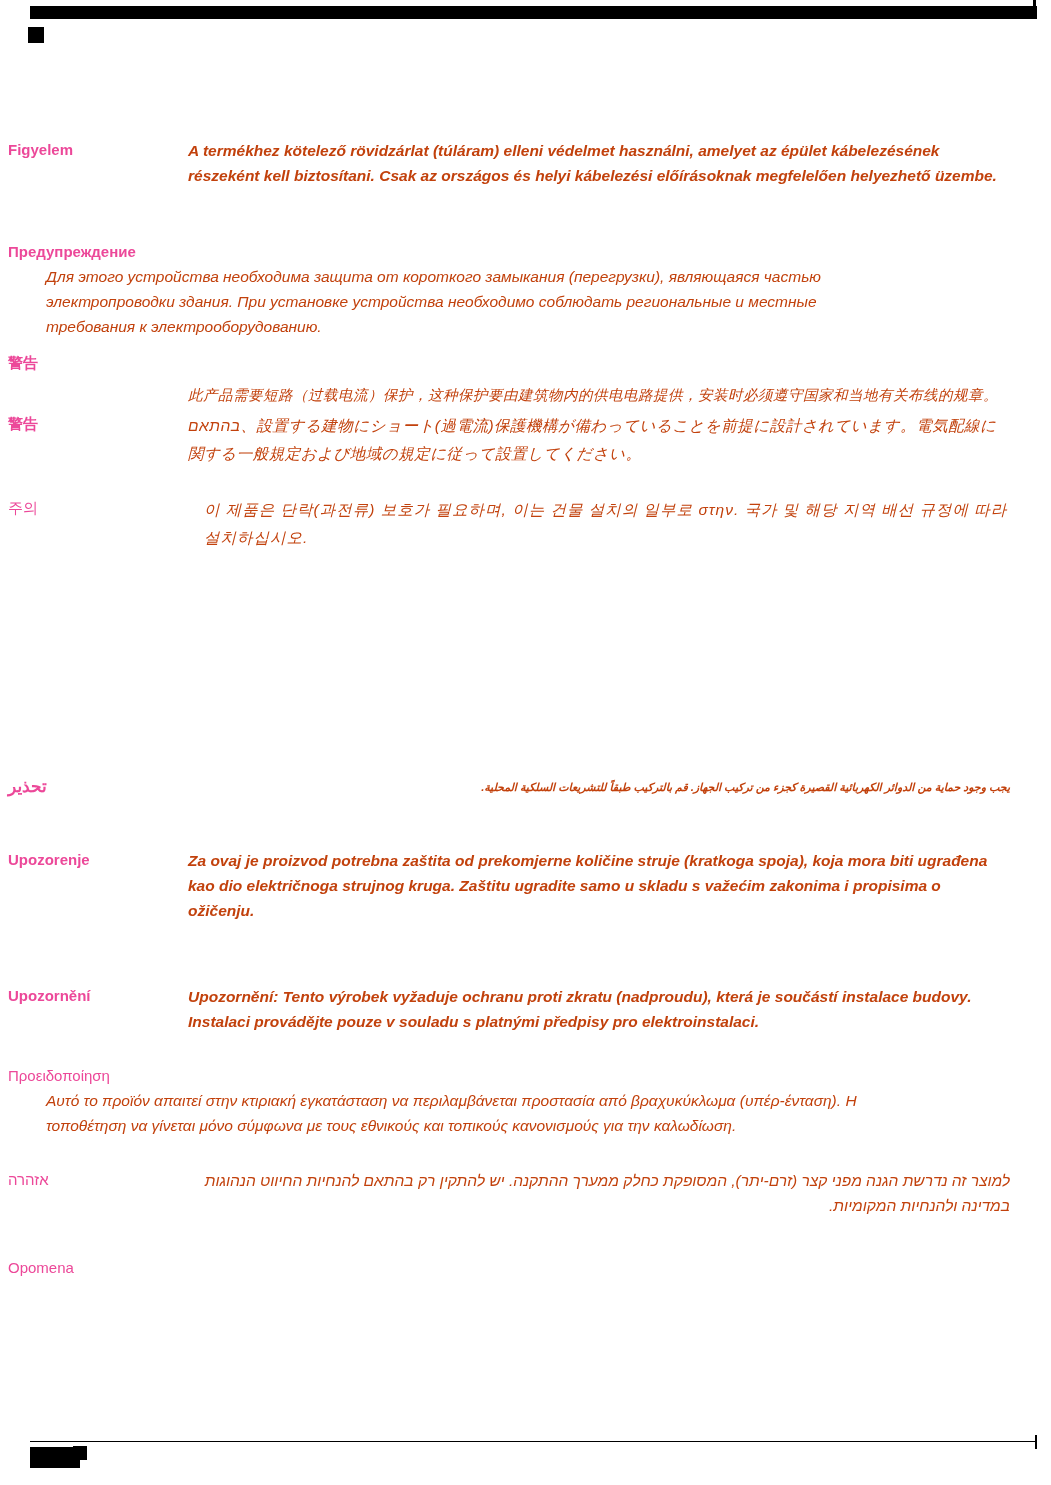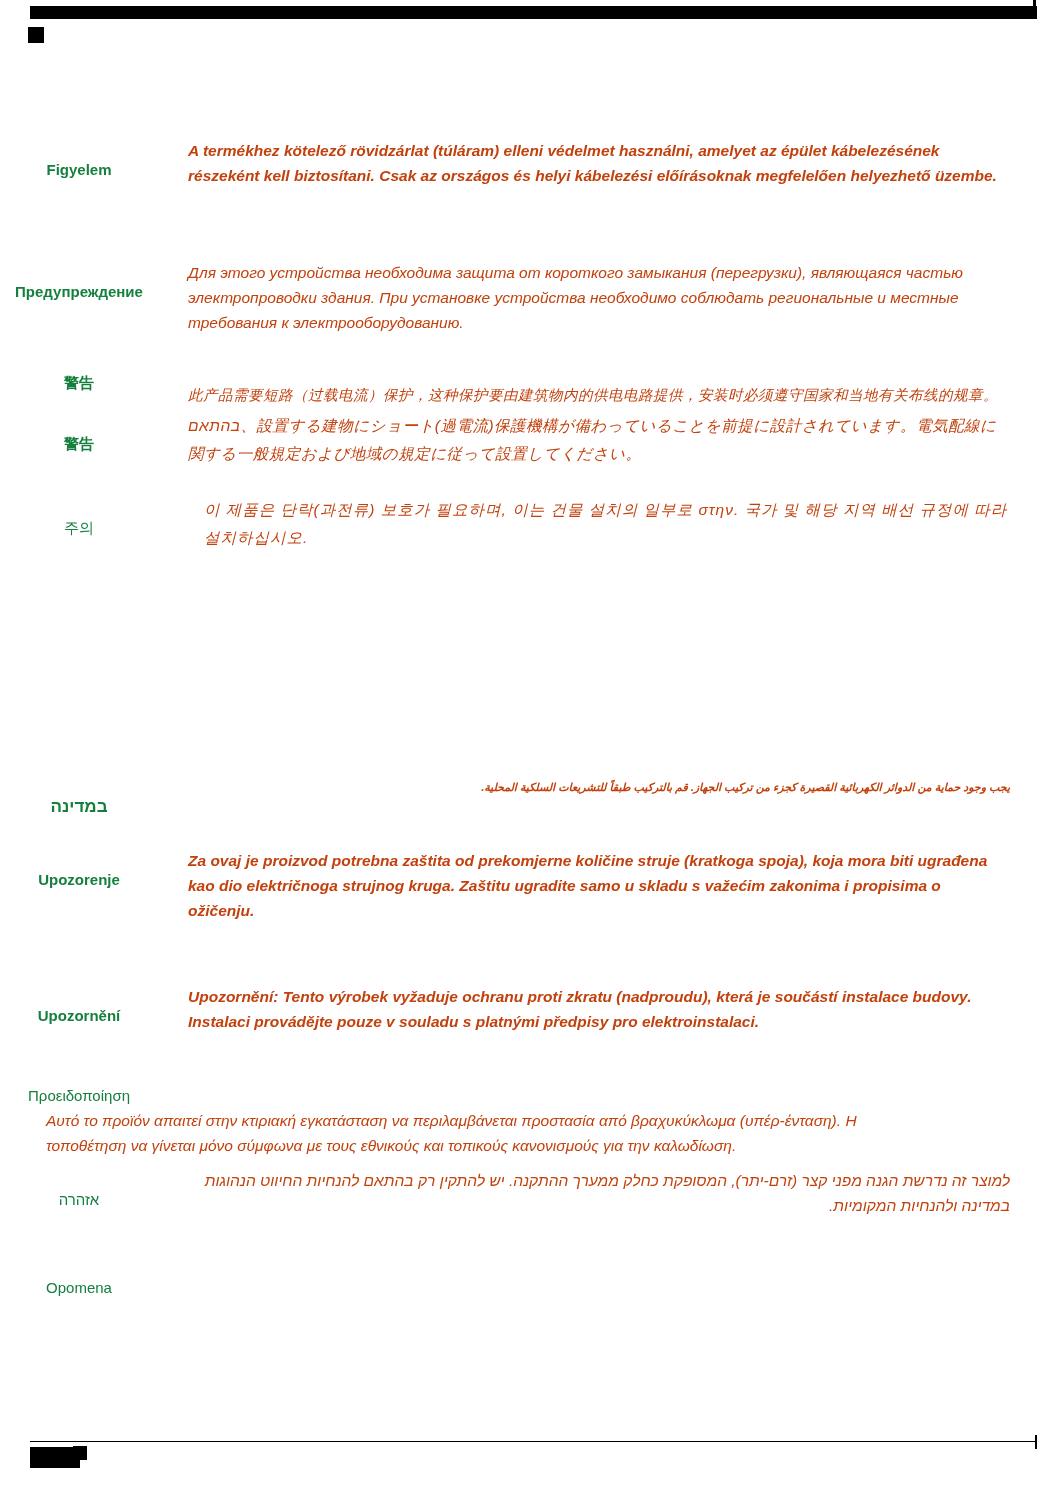--- a/index.html
+++ b/index.html
@@ -16,25 +16,24 @@
   .row{
     position:absolute;
     left:8px;
     width:1030px;
     display:flex;
     align-items:flex-start;
   }
   .label{
     width:142px;
     flex-shrink:0;
-    text-align:center;
+    text-align:left;
     font-size:15px;
     line-height:24px;
-    color:#15803d;
-    margin-top:20px;
+    color:#ec4899;
   }
   .text{
     margin-left:38px;
     width:822px;
     font-size:15.5px;
     line-height:25px;
     color:#c2410c;
     font-style:italic;
   }
   .bold{font-weight:bold;}
@@ -48,42 +47,42 @@
 
   <div class="deco" style="left:30px;top:6px;width:1007px;height:13px;"></div>
   <div class="deco" style="left:1033px;top:0;width:3px;height:8px;"></div>
   <div class="deco" style="left:28px;top:27px;width:16px;height:16px;"></div>
 
   <div class="row" style="top:138px;">
     <div class="label bold">Figyelem</div>
     <div class="text bold">A termékhez kötelező rövidzárlat (túláram) elleni védelmet használni, amelyet az épület kábelezésének részeként kell biztosítani. Csak az országos és helyi kábelezési előírásoknak megfelelően helyezhető üzembe.</div>
   </div>
 
-  <div class="row" style="top:260px;">
+  <div class="row" style="top:240px;flex-direction:column;">
     <div class="label bold">Предупреждение</div>
     <div class="text">Для этого устройства необходима защита от короткого замыкания (перегрузки), являющаяся частью электропроводки здания. При установке устройства необходимо соблюдать региональные и местные требования к электрооборудованию.</div>
   </div>
 
   <div class="row" style="top:351px;">
     <div class="label bold">警告</div>
     <div class="text cjk" style="font-size:14.5px;margin-top:32px;">此产品需要短路（过载电流）保护，这种保护要由建筑物内的供电电路提供，安装时必须遵守国家和当地有关布线的规章。</div>
   </div>
 
   <div class="row" style="top:412px;">
     <div class="label bold">警告</div>
     <div class="text cjk" style="line-height:28px;">בהתאם、設置する建物にショート(過電流)保護機構が備わっていることを前提に設計されています。電気配線に関する一般規定および地域の規定に従って設置してください。</div>
   </div>
 
   <div class="row" style="top:496px;gap:16px;">
     <div class="label">주의</div>
     <div class="text cjk" style="line-height:28px;letter-spacing:1px;">이 제품은 단락(과전류) 보호가 필요하며, 이는 건물 설치의 일부로 στην. 국가 및 해당 지역 배선 규정에 따라 설치하십시오.</div>
   </div>
 
   <div class="row" style="top:775px;">
-    <div class="label bold" style="font-size:17px;">במדינה</div>
+    <div class="label bold" style="font-size:17px;">تحذير</div>
     <div class="text bold rtl" style="font-size:11px;">يجب وجود حماية من الدوائر الكهربائية القصيرة كجزء من تركيب الجهاز. قم بالتركيب طبقاً للتشريعات السلكية المحلية.</div>
   </div>
 
   <div class="row" style="top:848px;">
     <div class="label bold">Upozorenje</div>
     <div class="text bold">Za ovaj je proizvod potrebna zaštita od prekomjerne količine struje (kratkoga spoja), koja mora biti ugrađena kao dio električnoga strujnog kruga. Zaštitu ugradite samo u skladu s važećim zakonima i propisima o ožičenju.</div>
   </div>
 
   <div class="row" style="top:984px;">
     <div class="label bold">Upozornění</div>

